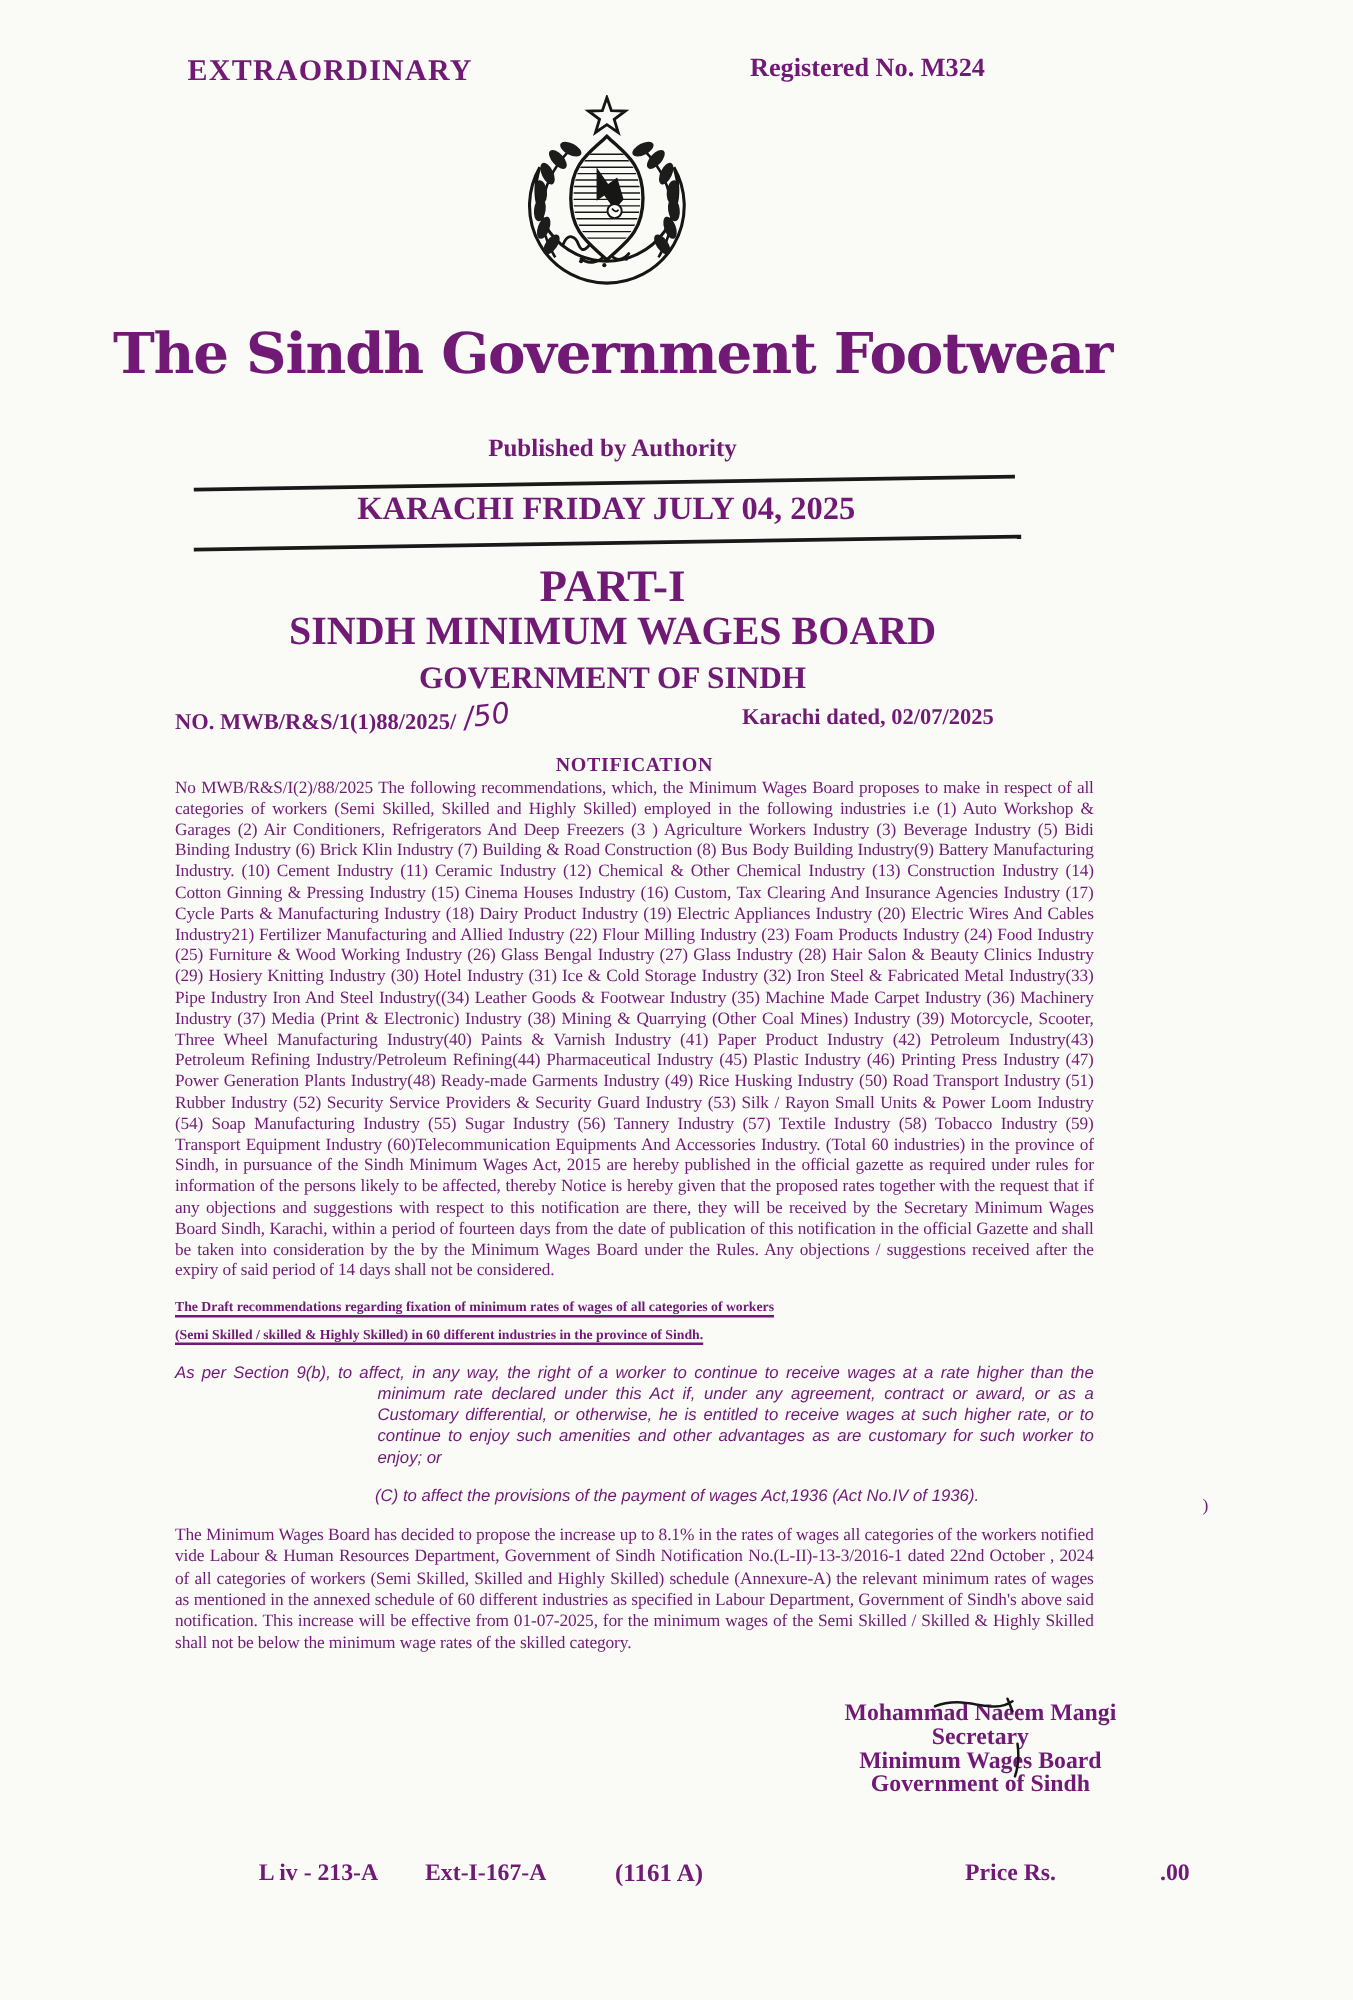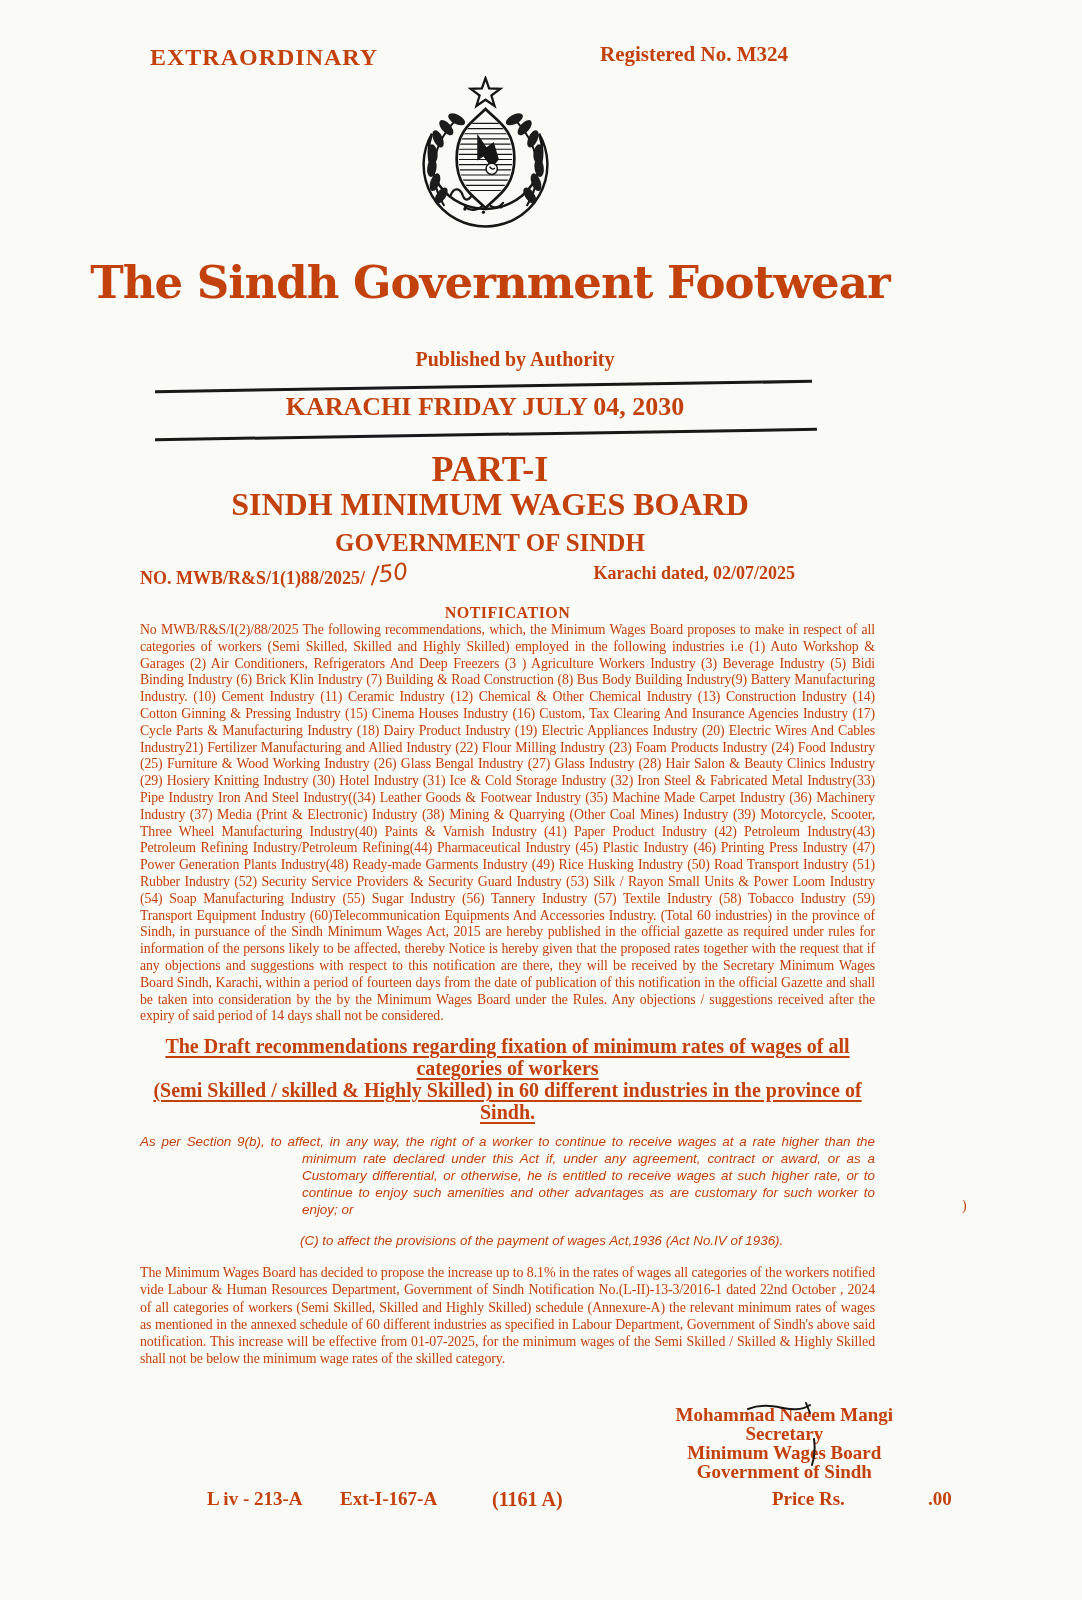--- a/index.html
+++ b/index.html
@@ -1,47 +1,47 @@
 <!DOCTYPE html>
 <html><head>
 <meta charset="utf-8">
 <style>
   html,body { margin:0; padding:0; background:#e9e9e6; }
   .page {
     position:relative; width:1082px; height:1600px; margin:0 auto;
-    background:#fafaf7; color:#c2410c; overflow:hidden;
+    background:#fafaf7; color:#701a75; overflow:hidden;
     font-family:"Liberation Serif", serif;
   }
   .hdr-left  { position:absolute; left:150px; top:44px; font-size:24px; font-weight:bold; letter-spacing:1px; }
   .hdr-right { position:absolute; left:600px; top:42px; font-size:21px; font-weight:bold; }
 
   .emblem { position:absolute; left:403px; top:76px; width:165px; height:165px; }
 
   .title {
     position:absolute; top:256px; left:0; width:980px; text-align:center;
     font-family:"DejaVu Serif", serif; font-weight:bold; font-size:45px; letter-spacing:-1px;
   }
-  .published { position:absolute; top:348px; left:0; width:980px; text-align:center; font-weight:bold; font-size:20px;padding-left:25px; }
+  .published { position:absolute; top:348px; left:0; width:980px; text-align:center; font-weight:bold; font-size:20px; }
   .rule1 { position:absolute; top:385px; left:155px; width:657px; border-top:3px solid #191919; transform:rotate(-0.9deg); }
   .dateline { position:absolute; top:392px; left:0; width:970px; text-align:center; font-weight:bold; font-size:26px; }
   .rule2 { position:absolute; top:433px; left:155px; width:662px; border-top:3px solid #191919; transform:rotate(-0.9deg); }
 
   .part  { position:absolute; top:448px; left:0; width:980px; text-align:center; font-size:36px; font-weight:bold; }
   .board { position:absolute; top:486px; left:0; width:980px; text-align:center; font-size:32px; font-weight:bold; }
   .gov   { position:absolute; top:529px; left:0; width:980px; text-align:center; font-size:25px; font-weight:bold; }
 
   .refrow { position:absolute; top:563px; left:140px; width:655px; display:flex; justify-content:space-between; font-weight:bold; font-size:18px; }
   .handwritten { display:inline-block; font-family:"DejaVu Sans", sans-serif; font-style:italic; font-weight:normal;
                  font-size:23px; transform:rotate(-7deg); margin-left:6px; position:relative; top:-3px; }
 
   .main { position:absolute; top:604px; left:140px; width:735px; }
   .notif-h { text-align:center; font-weight:bold; font-size:16px; letter-spacing:0.5px; }
   .body-text { margin-top:0; font-size:13.8px; line-height:16.8px; letter-spacing:-0.1px; text-align:justify; }
 
-  .draft { margin-top:10px; text-align:center; font-weight:bold; font-size:20px; line-height:22px; }
+  .draft { margin-top:10px; text-align:left; font-weight:bold; font-size:11px; line-height:22px; }
   .draft span { text-decoration:underline; text-underline-offset:3px; text-decoration-thickness:1.5px; }
 
   .sec9 { margin-top:10px; font-family:"Liberation Sans", sans-serif; font-style:italic; font-size:13.4px;
           line-height:17px; padding-left:162px; text-indent:-162px; text-align:justify; }
   .clauseC { margin-top:15px; margin-left:160px; font-family:"Liberation Sans", sans-serif; font-style:italic; font-size:13.4px; }
   .stray { position:absolute; left:962px; top:1198px; font-size:14px; }
 
   .decision { margin-top:16px; font-size:13.9px; line-height:17.2px; letter-spacing:-0.1px; text-align:justify; }
 
   .wagesig { margin-top:12px; display:flex; }
@@ -119,21 +119,21 @@
     <g clip-path="url(#shieldClip)">
       <path d="M72,56 l9,13 l7,-5 l5,17 l-7,8 l-8,-11 l-6,4 z" fill="#161616"></path>
       <circle cx="86" cy="90" r="5.5" fill="#fafaf7" stroke="#161616" stroke-width="1.5"></circle>
       <path d="M84,88 q3,4 5,1" fill="none" stroke="#161616" stroke-width="1.4"></path>
     </g>
   </svg>
 
   <div class="title">The Sindh Government Footwear</div>
   <div class="published">Published by Authority</div>
   <div class="rule1"></div>
-  <div class="dateline">KARACHI FRIDAY JULY 04, 2030</div>
+  <div class="dateline">KARACHI FRIDAY JULY 04, 2025</div>
   <div class="rule2"></div>
 
   <div class="part">PART-I</div>
   <div class="board">SINDH MINIMUM WAGES BOARD</div>
   <div class="gov">GOVERNMENT OF SINDH</div>
 
   <div class="refrow">
     <span><span>NO. MWB/R&amp;S/1(1)88/2025/</span><span class="handwritten">/50</span></span>
     <span>Karachi dated,  02/07/2025</span>
   </div>

